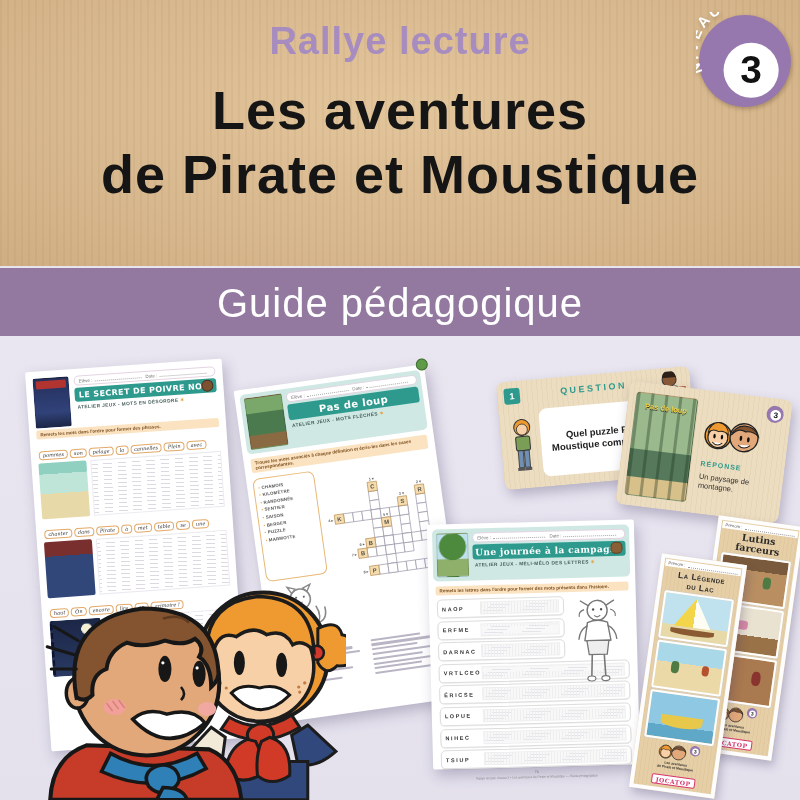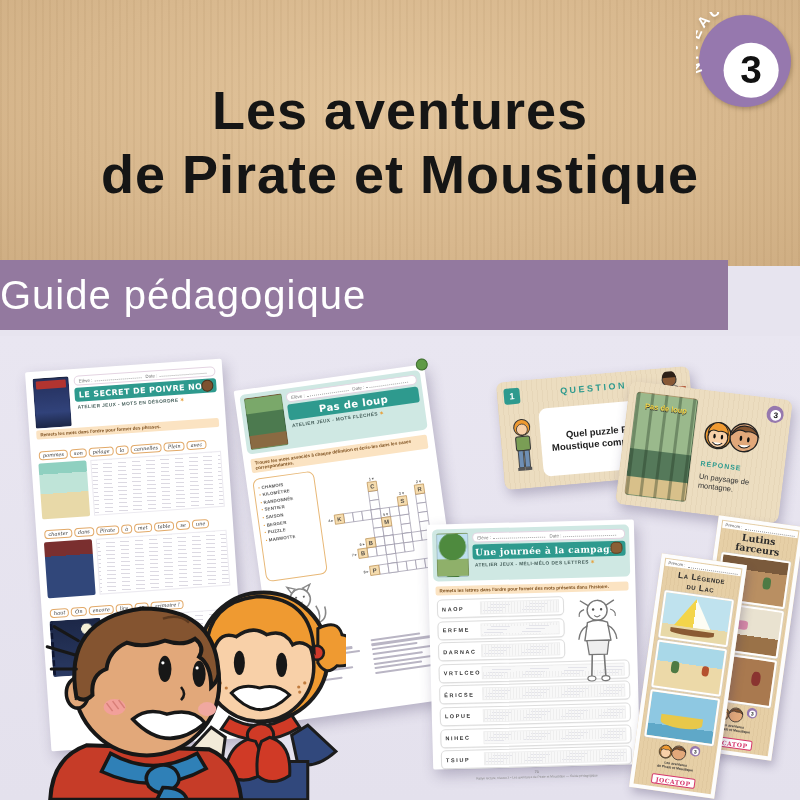--- a/index.html
+++ b/index.html
@@ -10,21 +10,21 @@
   #top-kraft{left:0;top:0;width:800px;height:266px;
     background:
       repeating-linear-gradient(90deg,rgba(120,85,40,.06) 0 2px,rgba(255,255,255,0) 2px 7px),
       radial-gradient(ellipse at 50% 40%,#e3c59c 0%,#d8b88e 60%,#cfae83 100%);
   }
   #series-label{left:0;top:20px;width:800px;text-align:center;font-size:38px;font-weight:bold;color:#a78cbf;letter-spacing:1px;}
   #main-title{left:0;top:78px;width:800px;text-align:center;color:#151515;font-weight:bold;font-size:54px;line-height:64px;letter-spacing:1px;}
   #level-badge{right:6px;top:12px;width:98px;height:98px;filter:drop-shadow(1px 2px 2px rgba(80,60,30,.35));}
 
   
-  #guide-banner{left:0;top:260px;width:728px;height:70px;background:#93799f;display:flex;align-items:center;}
+  #guide-banner{left:0;top:268px;width:800px;height:70px;background:#93799f;display:flex;align-items:center;justify-content:center;}
   #guide-banner span{color:#fff;font-size:40px;letter-spacing:1px;font-weight:400;}
 
   
   #bottom{left:0;top:336px;width:800px;height:464px;background:linear-gradient(180deg,#e9e6f1 0%,#e4e1ed 100%);}
 
   .sheet{position:absolute;background:#fff;box-shadow:3px 6px 14px rgba(70,60,100,.30);border-radius:2px;}
   .kraft-card{position:absolute;background:
       repeating-linear-gradient(90deg,rgba(120,85,40,.05) 0 1px,rgba(255,255,255,0) 1px 5px),#ecddc0;
       border-radius:8px;box-shadow:3px 6px 12px rgba(70,60,100,.30);}
 
@@ -143,20 +143,21 @@
   .bm-brand{font-size:3.4px;font-weight:bold;color:#333;line-height:4px;}
   .bm-logo{display:inline-block;background:#fff;border:1px solid #d6356b;border-radius:2px;padding:.5px 4px;margin-top:1.5px;font-family:"DejaVu Serif",serif;font-weight:bold;font-size:6px;color:#d6356b;letter-spacing:.5px;}
 
   
   #characters{left:14px;top:576px;width:332px;height:224px;z-index:50;}
 </style>
 </head>
 <body>
 
 <div id="top-kraft" class="abs">
+  <div id="series-label" class="abs">Rallye lecture</div>
   <div id="main-title" class="abs">
     <div>Les aventures</div>
     <div>de Pirate et Moustique</div>
   </div>
   <svg id="level-badge" class="abs" viewBox="0 0 96 96">
     <circle cx="48" cy="48" r="45" fill="#9678ae"></circle>
     <defs>
         <path id="badgeArc" d="M 9,62 A 40,40 0 0 1 78,15" fill="none"></path>
       </defs>
     <text font-size="14.5" font-weight="bold" fill="#fff" letter-spacing="2.5" font-family="Liberation Sans, sans-serif">

